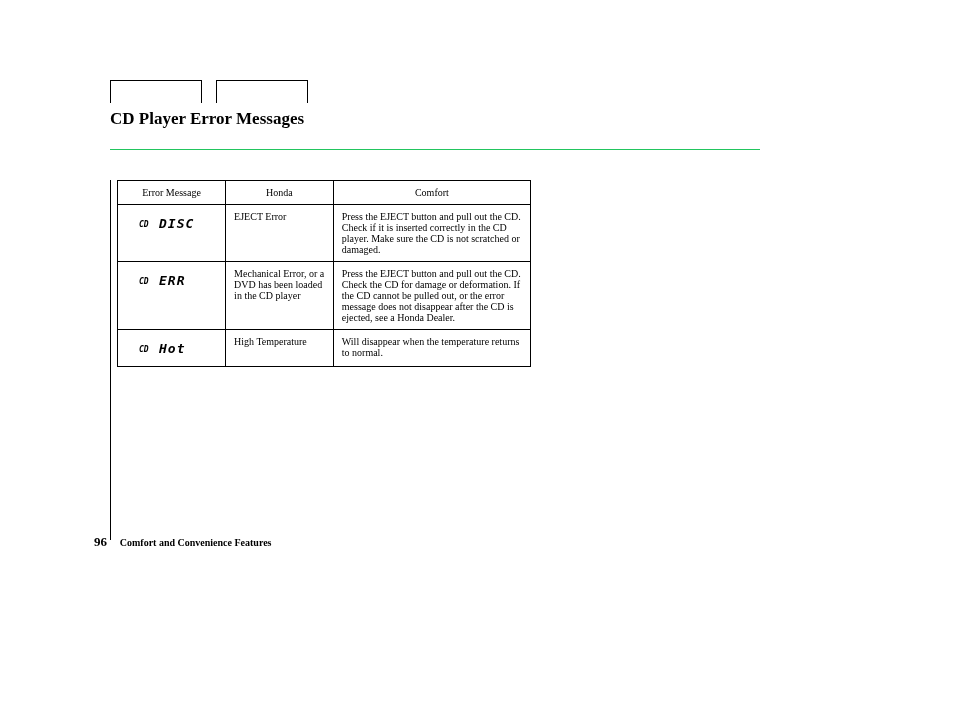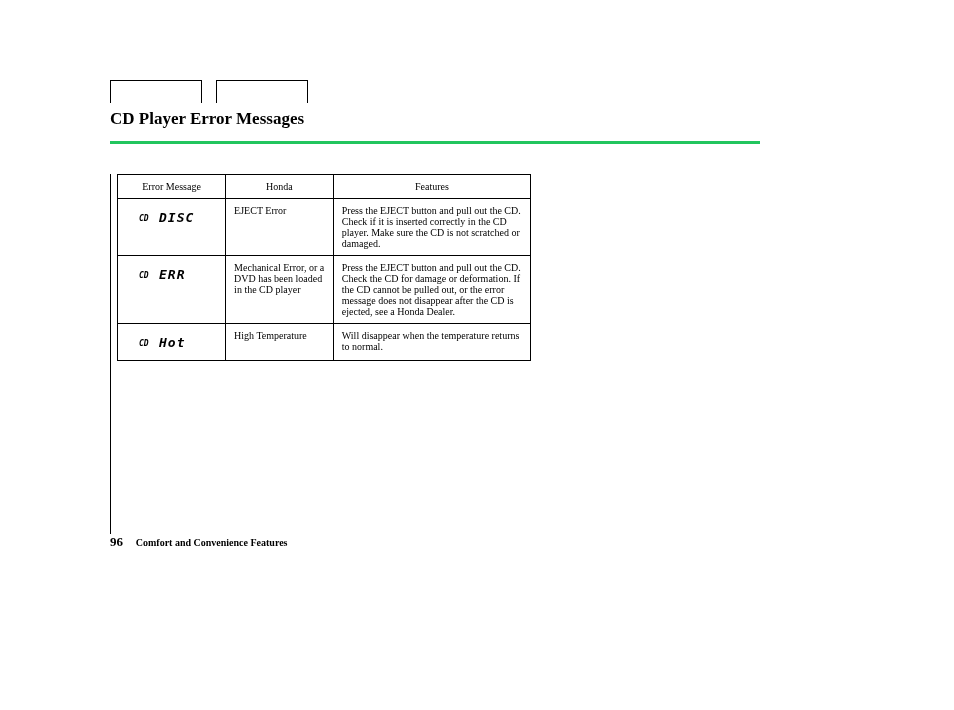--- a/index.html
+++ b/index.html
@@ -25,22 +25,22 @@
   }
   .tab-box {
     width: 90px;
     height: 22px;
     border: 1px solid #000;
     border-bottom: none;
   }
   .title {
     font-weight: bold;
     font-size: 17px;
-    border-bottom: 3px solid #22c55e;
-    padding-bottom: 12px;
+    border-bottom: 1px solid #22c55e;
+    padding-bottom: 20px;
     padding-top: 2px;
     margin: 0;
     width: 650px;
   }
   .content-row {
     display: flex;
     margin-top: 30px;
     align-items: flex-start;
   }
   .intro {
@@ -74,21 +74,21 @@
     display: block;
     margin: 4px auto;
   }
   .col-error { width: 96px; text-align: center; margin-left: 48px; }
   .col-cause { width: 100px; }
   .col-solution { width: 210px; }
   td.err-cell { vertical-align: middle; text-align: center; padding: 2px; text-decoration: underline; }
   .footer {
     position: absolute;
     bottom: 160px;
-    left: 110px;
+    left: 94px;
     font-size: 11px;
     text-align: right;
   }
   .page-num {
     font-weight: bold;
     font-size: 13px;
     margin-right: 10px;
   }
   .section-name {
     font-weight: bold;
@@ -108,21 +108,21 @@
   <h1 class="title">CD Player Error Messages</h1>
 
   <div class="content-row">
 
     <div class="right-col">
       <table class="error-table">
         <thead>
           <tr>
             <th class="col-error">Error Message</th>
             <th class="col-cause">Honda</th>
-            <th class="col-solution">Features</th>
+            <th class="col-solution">Comfort</th>
           </tr>
         </thead>
         <tbody>
           <tr>
             <td class="err-cell">
               <svg class="err-svg" width="70" height="16" viewBox="0 0 70 16">
                 <text x="2" y="12" font-family="monospace" font-size="8" font-style="italic" font-weight="bold" fill="#000">CD</text>
                 <text x="22" y="13" font-family="monospace" font-size="13" font-style="italic" font-weight="bold" fill="#000" letter-spacing="1">DISC</text>
               </svg>
             </td>

